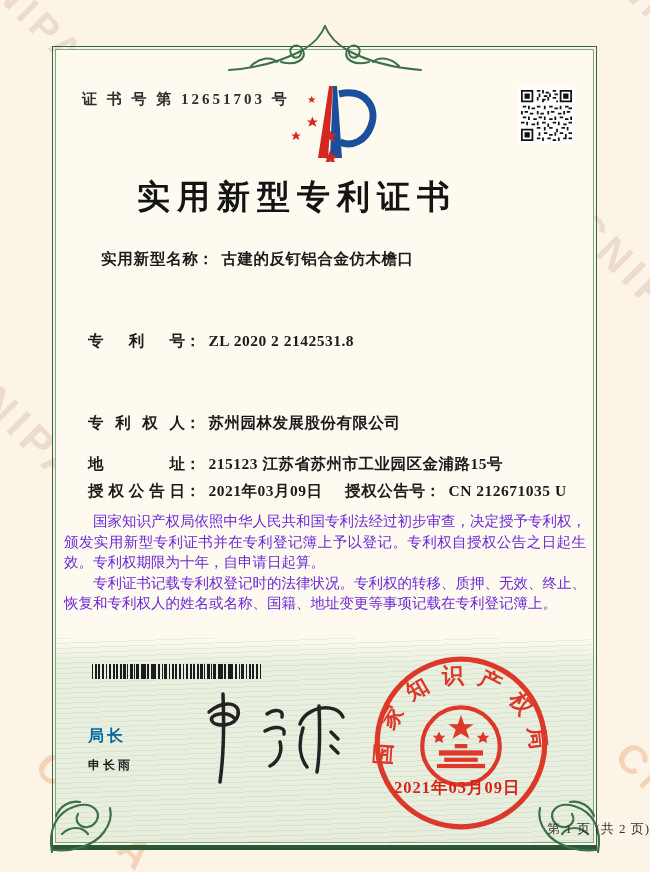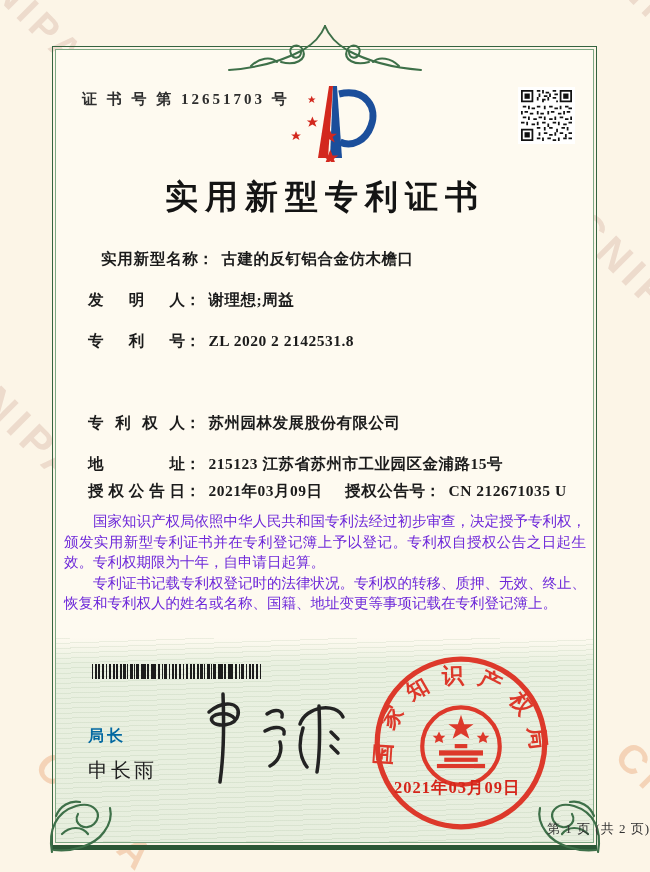--- a/index.html
+++ b/index.html
@@ -44,21 +44,21 @@
   .orn-bl{left:46px; top:772px; width:95px; height:85px;}
   .orn-br{left:509px; top:772px; width:95px; height:85px; transform:scaleX(-1);}
   
   .cert-no{
     position:absolute; left:82px; top:90px; font-size:15px; letter-spacing:3px;
     color:#2e2e2e; font-weight:600;
   }
   .logo{position:absolute; left:282px; top:82px; width:100px; height:80px;}
   .qr{position:absolute; left:518px; top:87px; width:57px; height:57px; background:#fff; padding:3px; box-sizing:border-box;}
   .title{
-    position:absolute; left:0; width:650px; top:175px; text-align:center;
+    position:absolute; left:0; width:594px; top:175px; text-align:center;
     font-size:33px; font-weight:bold; letter-spacing:7px; color:#141414;
   }
   
   .field-row{position:absolute; left:88px; font-size:15.5px; font-weight:600; color:#1b1b1b; white-space:nowrap;}
   .f-label{display:inline-block; width:97px; text-align:justify; text-align-last:justify;}
   .f-colon{display:inline-block; margin-right:8px;}
   .f-value{letter-spacing:.5px;}
   .r0{top:249px;margin-left:13px;} .r1{top:290px;} .r2{top:331px;} .r3{top:372px;}
   .r4{top:413px;} .r5{top:454px;} .r6{top:481px;}
   .pair2{position:absolute; left:257px; top:0;}
@@ -70,21 +70,21 @@
   }
   .body-text p{margin:0; text-indent:2em;}
   
   .barcode{
     position:absolute; left:92px; top:664px; width:170px; height:15px;
     background:
       repeating-linear-gradient(90deg,#1c1c1c 0 1.5px,rgba(0,0,0,0) 1.5px 3.5px),
       repeating-linear-gradient(90deg,#1c1c1c 0 1px,rgba(0,0,0,0) 1px 6px,#1c1c1c 6px 8px,rgba(0,0,0,0) 8px 11px);
   }
   .sig-title{position:absolute; left:88px; top:726px; font-size:16px; letter-spacing:3px; font-weight:600; color:#0369a1;}
-  .sig-name{position:absolute; left:88px; top:757px; font-size:20px; letter-spacing:3px; font-weight:400; color:#222;}
+  .sig-name{position:absolute; left:88px; top:757px; font-size:12px; letter-spacing:3px; font-weight:700; color:#222;}
   .autograph{position:absolute; left:183px; top:688px; width:175px; height:100px;}
   .seal{position:absolute; left:372px; top:654px; width:178px; height:178px; opacity:.92;}
   .seal-date{
     position:absolute; left:394px; top:777px; font-size:16.5px; font-weight:600;
     color:#d5251a; letter-spacing:1px; white-space:nowrap;
   }
   .footer{
     position:absolute; left:0; width:650px; top:820px; text-align:right;
     font-size:13px; color:#333; letter-spacing:1px;
   }
@@ -172,23 +172,20 @@
       <path d="M10 24h1v2h-1zM13 24h2v1h-2zM16 25h2v1h-2zM19 24h1v2h-1zM22 24h2v1h-2zM25 25h1v2h-1zM27 24h2v1h-2z"></path>
       <path d="M9 27h2v1H9zM12 27h1v2h-1zM15 27h2v1h-2zM18 28h2v1h-2zM21 27h1v2h-1zM24 27h2v1h-2zM27 27h2v1h-2z"></path>
     </g>
   </svg>
 
   <div class="title">实用新型专利证书</div>
 
   <div class="field-row r0">
     <span class="f-label">实用新型名称</span><span class="f-colon">：</span><span class="f-value">古建的反钉铝合金仿木檐口</span>
   </div>
-  <div class="field-row r1">
-    <span class="f-label">发明人</span><span class="f-colon">：</span><span class="f-value">谢理想;周益</span>
-  </div>
   <div class="field-row r2">
     <span class="f-label">专利号</span><span class="f-colon">：</span><span class="f-value">ZL 2020 2 2142531.8</span>
   </div>
   <div class="field-row r4">
     <span class="f-label">专利权人</span><span class="f-colon">：</span><span class="f-value">苏州园林发展股份有限公司</span>
   </div>
   <div class="field-row r5">
     <span class="f-label">地址</span><span class="f-colon">：</span><span class="f-value">215123 江苏省苏州市工业园区金浦路15号</span>
   </div>
   <div class="field-row r6">

